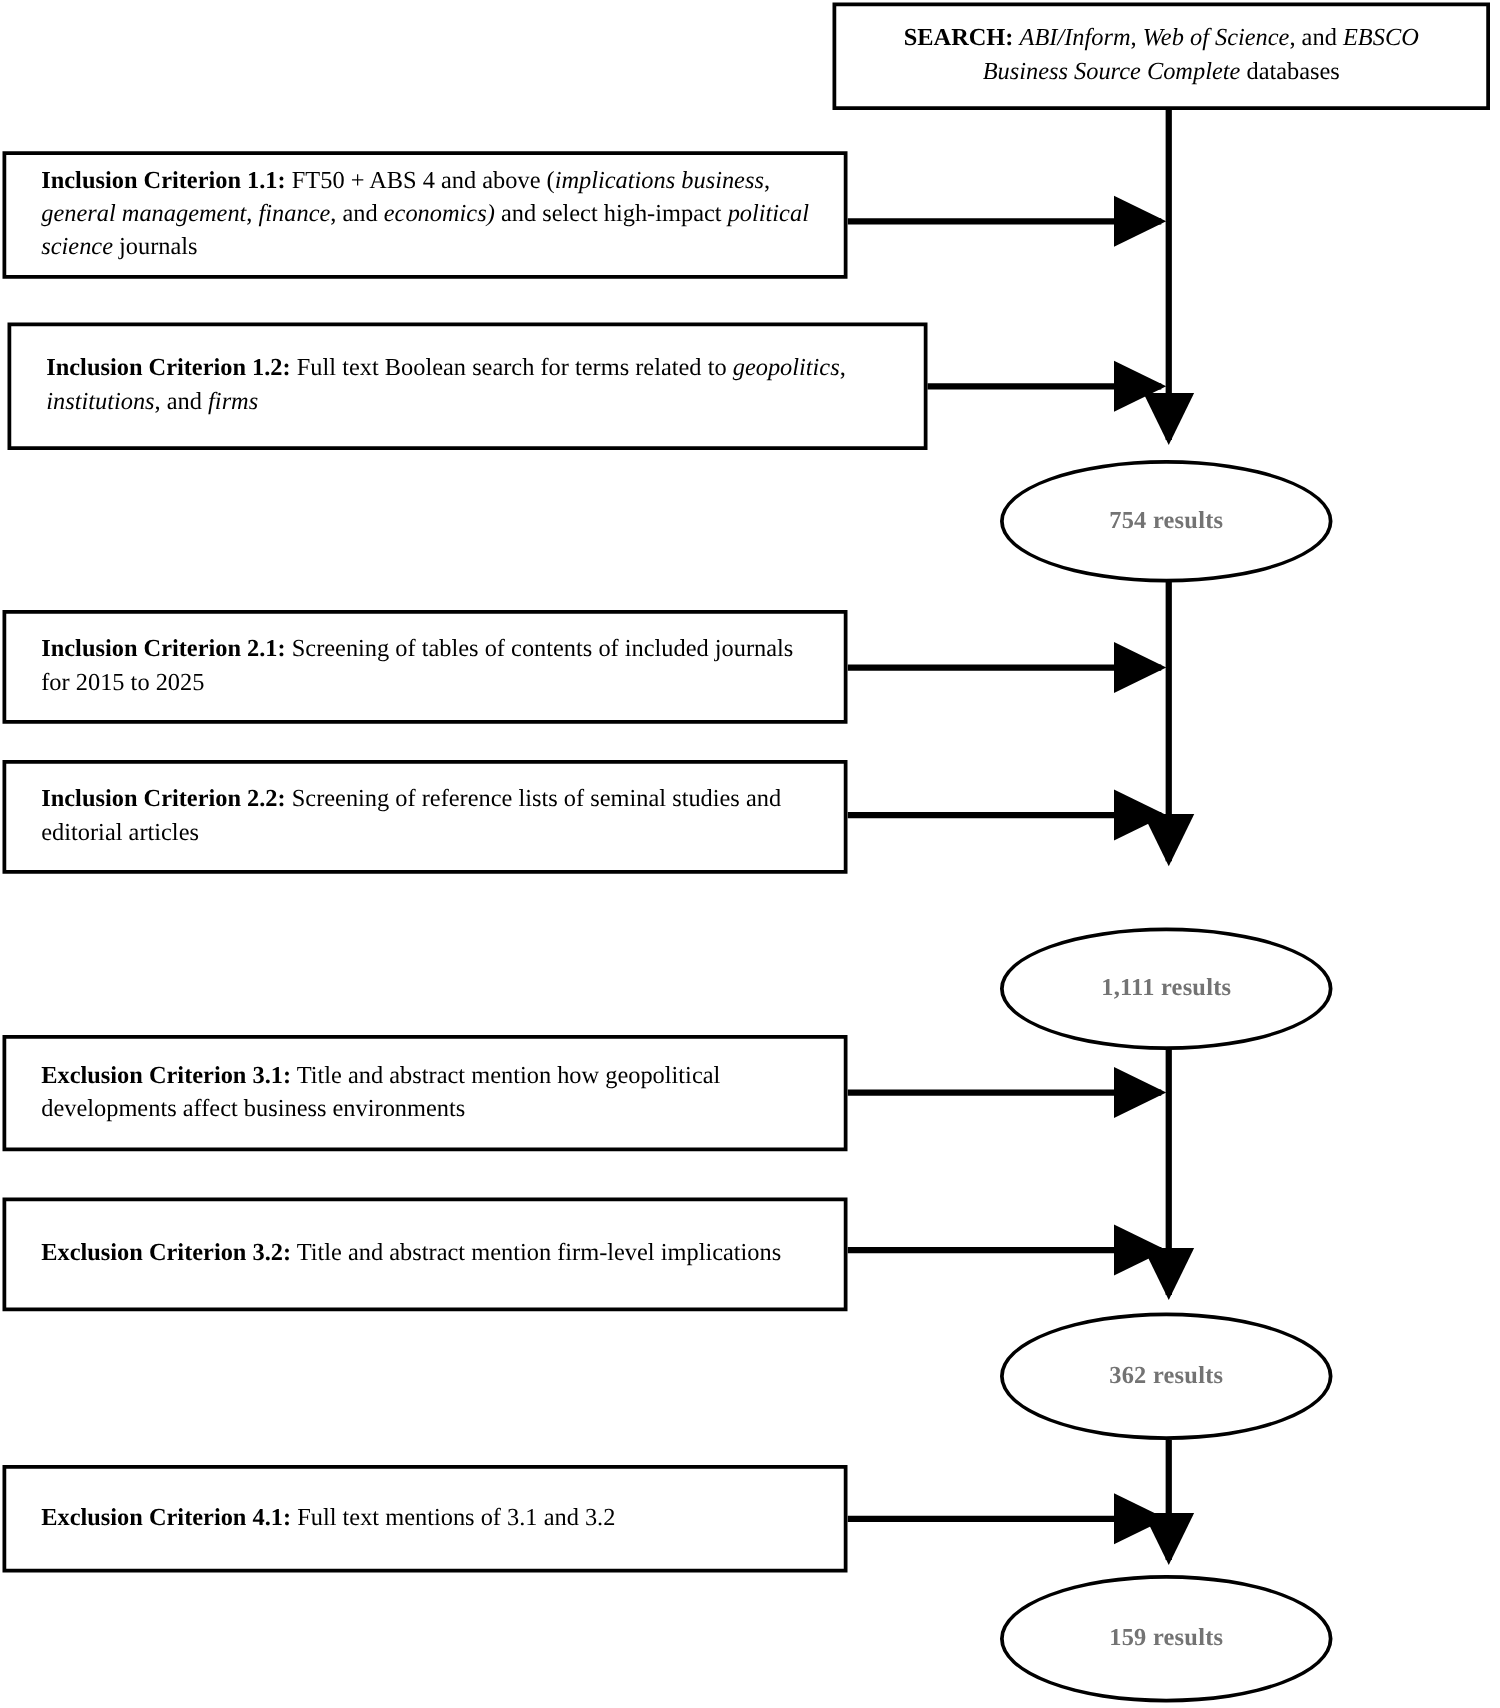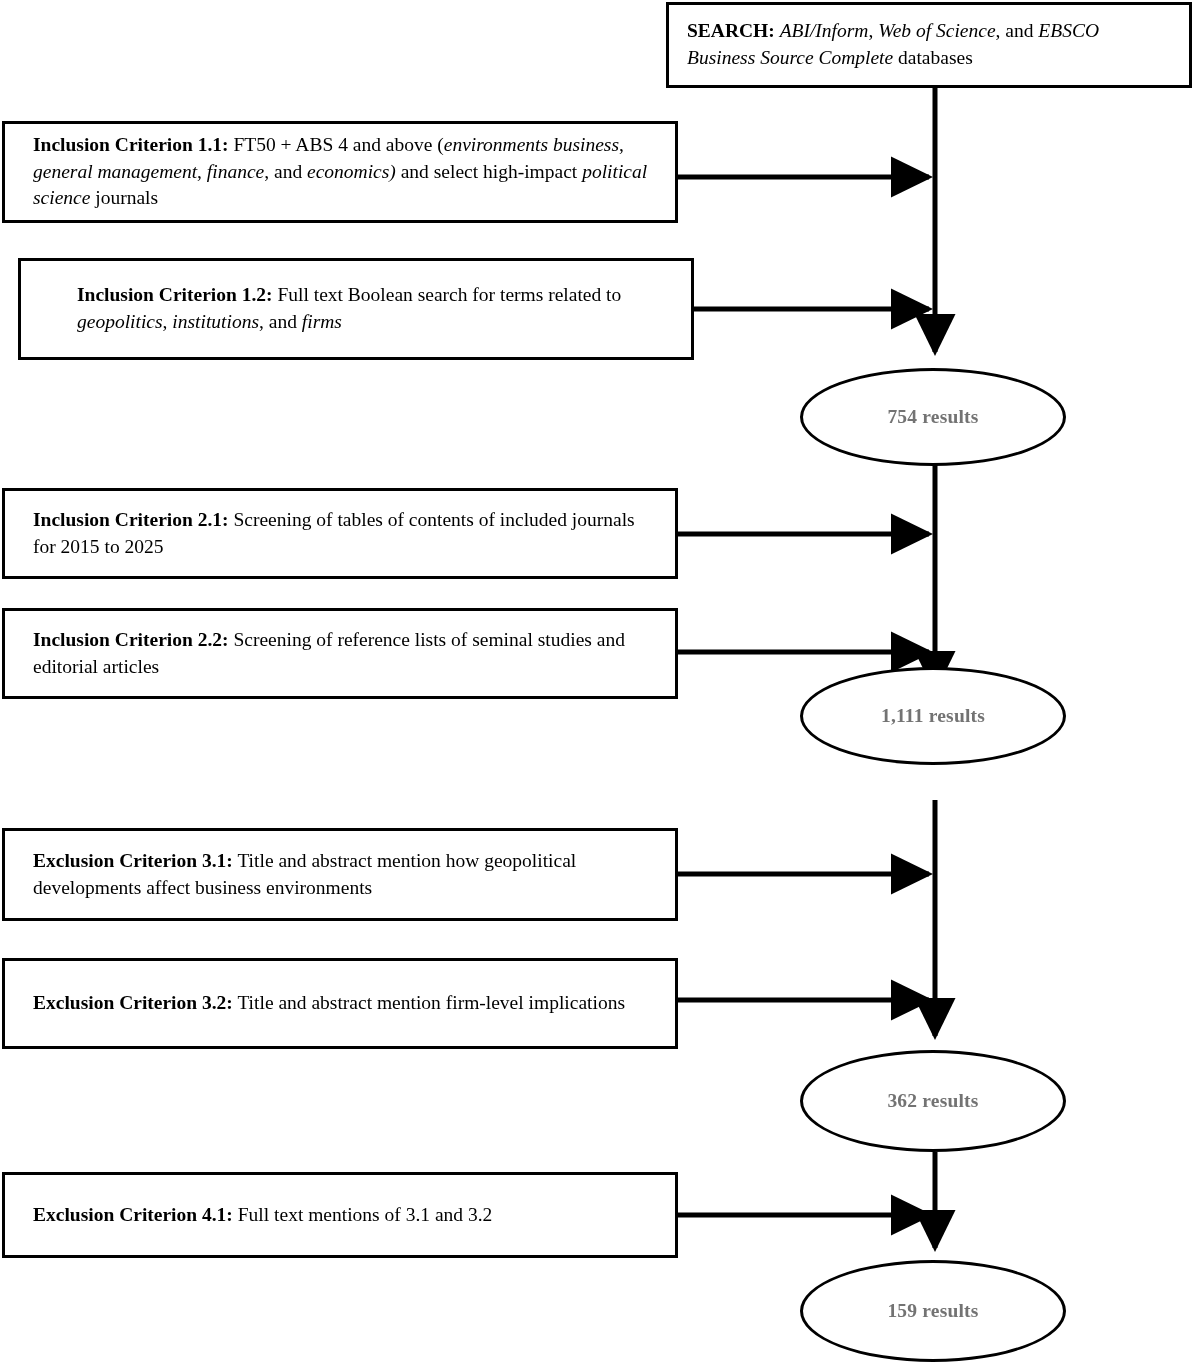--- a/index.html
+++ b/index.html
@@ -35,20 +35,21 @@
   .boxnode .txt {
     display: block;
     width: 100%;
     padding: 0 14px 0 28px;
     font-size: 19.5px;
     line-height: 1.38;
     color: #000000;
     text-align: left;
   }
   .boxnode.centered .txt {
+    text-align: center;
     padding: 0 18px;
   }
   .ell {
     border: 3.5px solid #000000;
     border-radius: 50%;
     display: flex;
     align-items: center;
     justify-content: center;
   }
   .ell .txt {
@@ -91,25 +92,25 @@
       <b>SEARCH:</b>
       <i>ABI/Inform</i>,
       <i>Web of Science</i>, and
       <i>EBSCO Business Source Complete</i>
       <span>databases</span>
     </span>
   </div>
 
   <div class="node boxnode" style="left:2px; top:121px; width:676px; height:102px;">
     <span class="txt">
-      <b>Inclusion Criterion 1.1:</b><span> FT50 + ABS 4 and above (</span><i>environments business</i><span>, </span><i>general management</i><span>, </span><i>finance</i><span>, and </span><i>economics)</i><span> and select high-impact </span><i>political science</i><span> journals</span>
+      <b>Inclusion Criterion 1.1:</b><span> FT50 + ABS 4 and above (</span><i>implications business</i><span>, </span><i>general management</i><span>, </span><i>finance</i><span>, and </span><i>economics)</i><span> and select high-impact </span><i>political science</i><span> journals</span>
     </span>
   </div>
 
-  <div class="node boxnode" style="left:18px; top:258px; width:676px; height:102px;padding-left:28px;">
+  <div class="node boxnode" style="left:6px; top:258px; width:736px; height:102px;">
     <span class="txt">
       <b>Inclusion Criterion 1.2:</b><span> Full text Boolean search for terms related to </span><i>geopolitics</i><span>, </span><i>institutions</i><span>, and </span><i>firms</i>
     </span>
   </div>
 
   <div class="node ell" style="left:800px; top:368px; width:266px; height:98px;">
     <span class="txt">754 results</span>
   </div>
 
   <div class="node boxnode" style="left:2px; top:488px; width:676px; height:91px;">
@@ -117,21 +118,21 @@
       <b>Inclusion Criterion 2.1:</b><span> Screening of tables of contents of included journals for 2015 to 2025</span>
     </span>
   </div>
 
   <div class="node boxnode" style="left:2px; top:608px; width:676px; height:91px;">
     <span class="txt">
       <b>Inclusion Criterion 2.2:</b><span> Screening of reference lists of seminal studies and editorial articles</span>
     </span>
   </div>
 
-  <div class="node ell" style="left:800px; top:667px; width:266px; height:98px;">
+  <div class="node ell" style="left:800px; top:742px; width:266px; height:98px;">
     <span class="txt">1,111 results</span>
   </div>
 
   <div class="node boxnode" style="left:2px; top:828px; width:676px; height:93px;">
     <span class="txt">
       <b>Exclusion Criterion 3.1:</b><span> Title and abstract mention how geopolitical developments affect business environments</span>
     </span>
   </div>
 
   <div class="node boxnode" style="left:2px; top:958px; width:676px; height:91px;">

